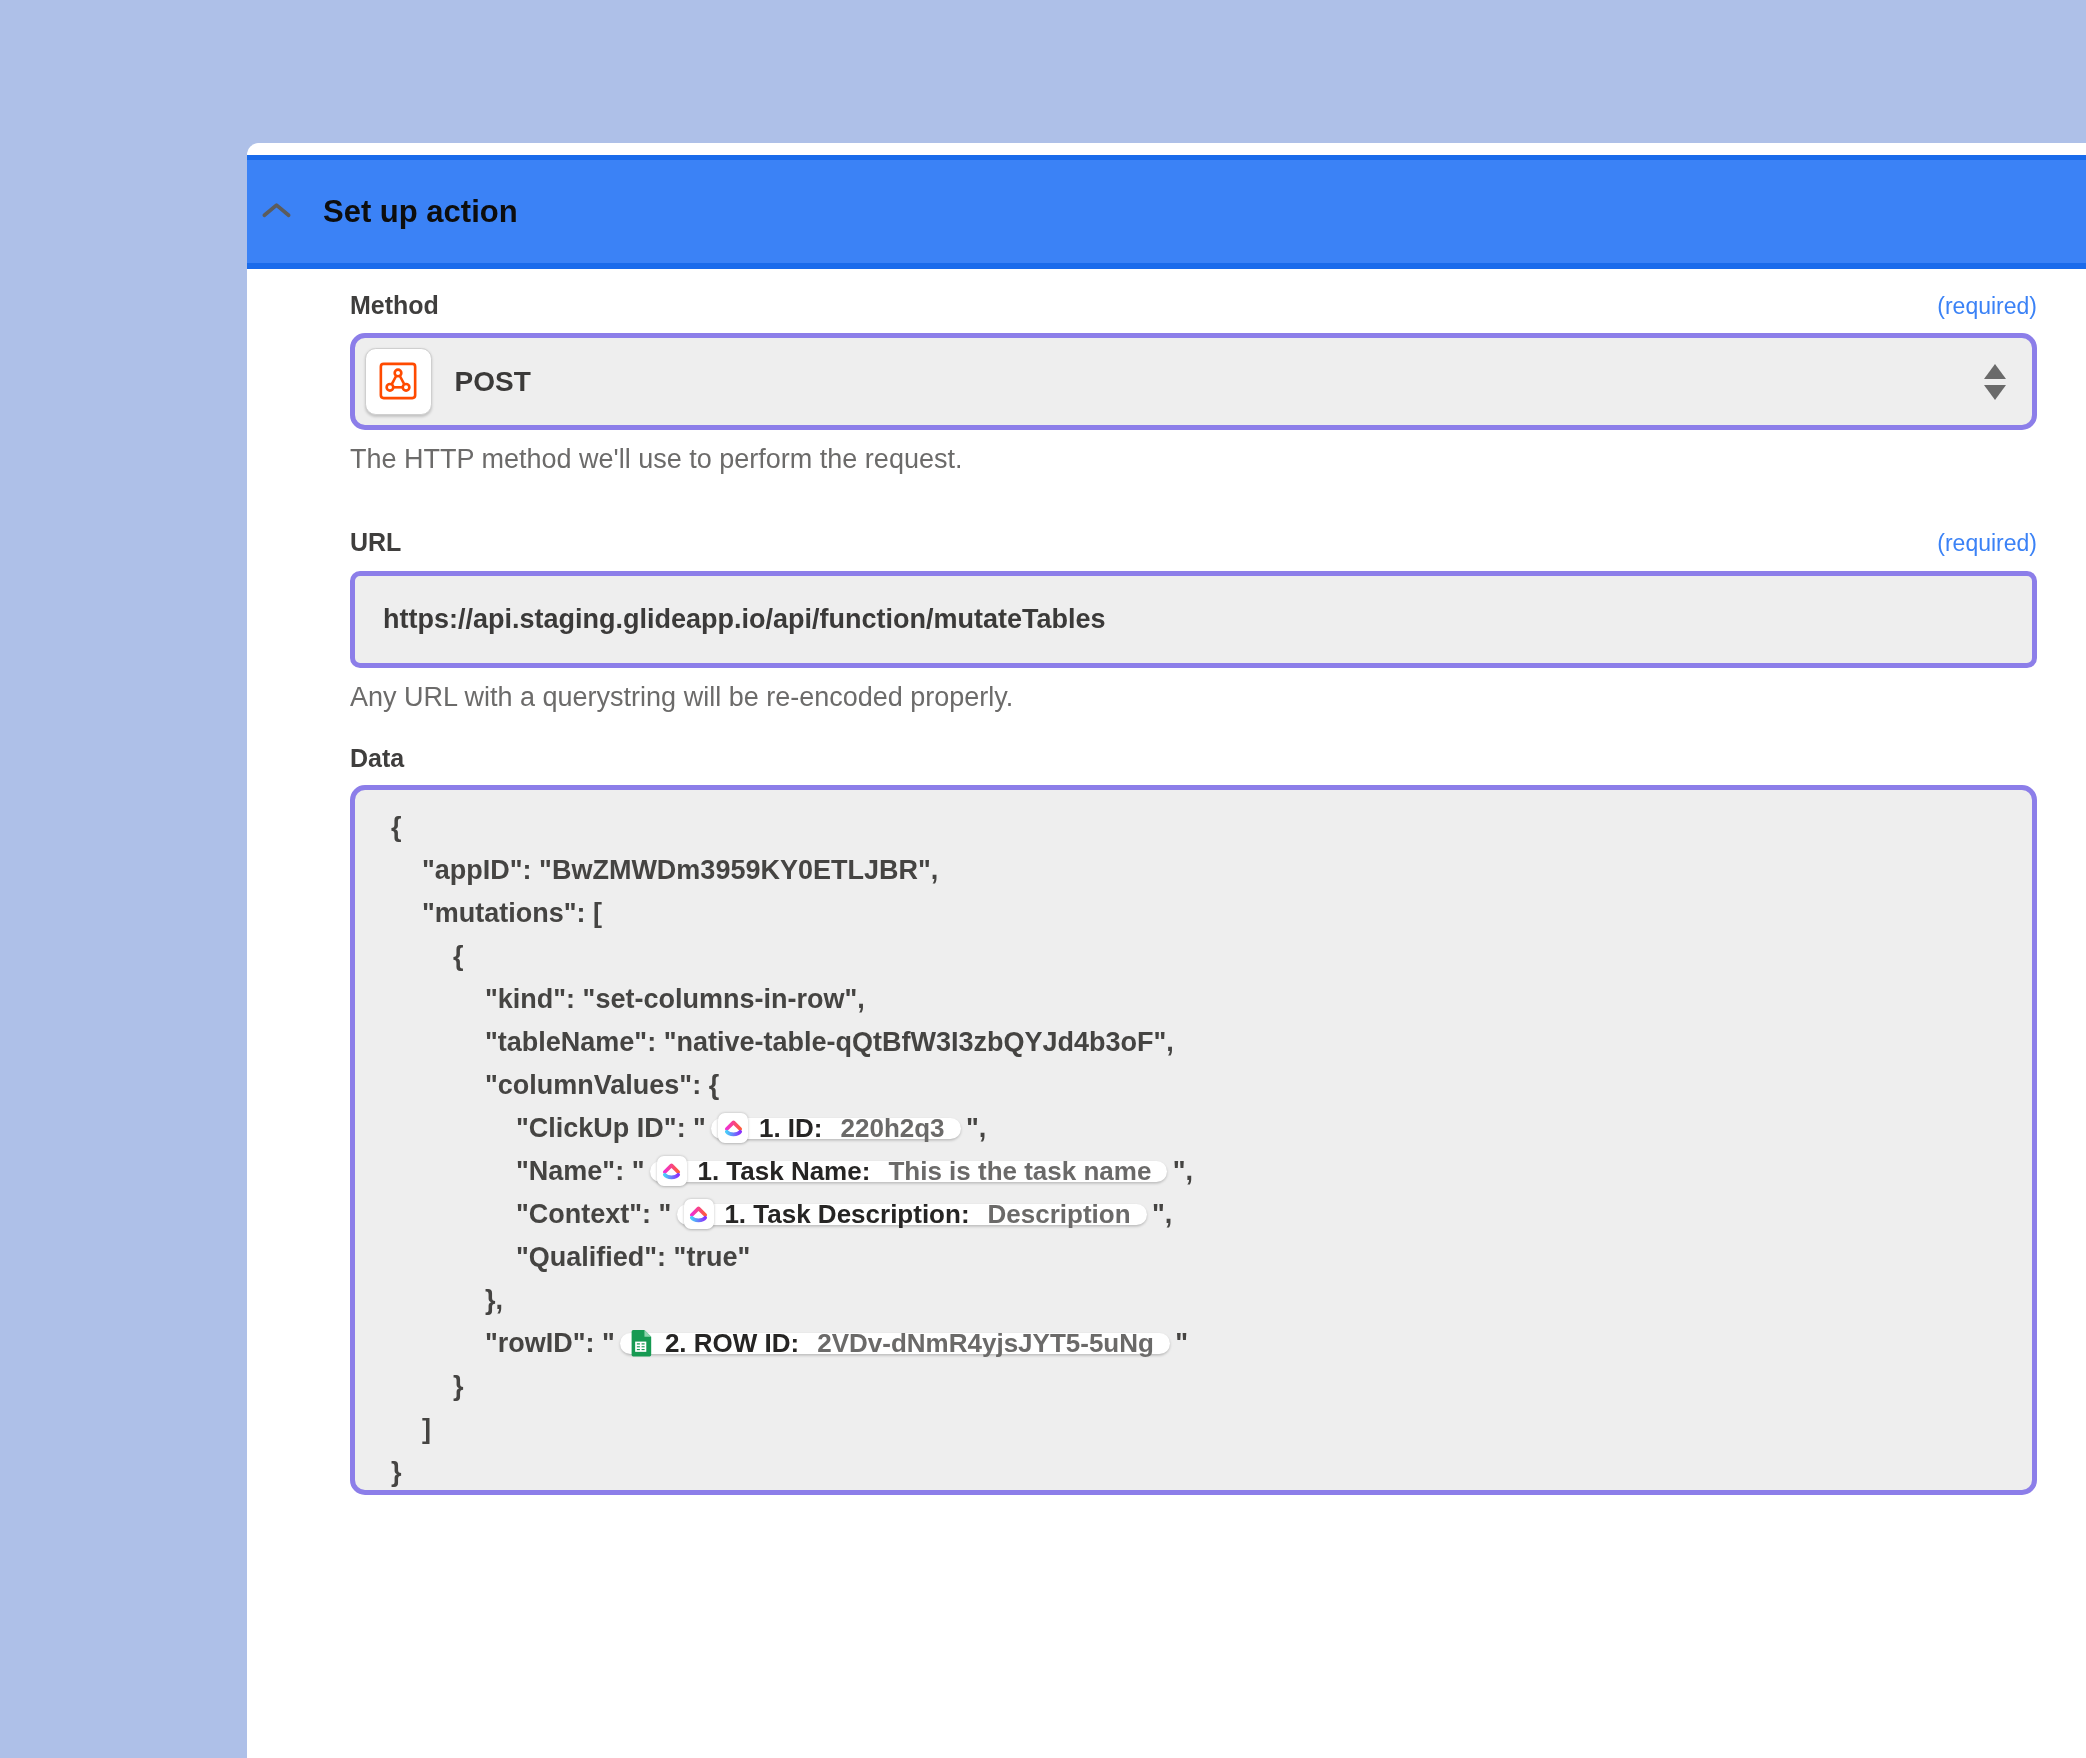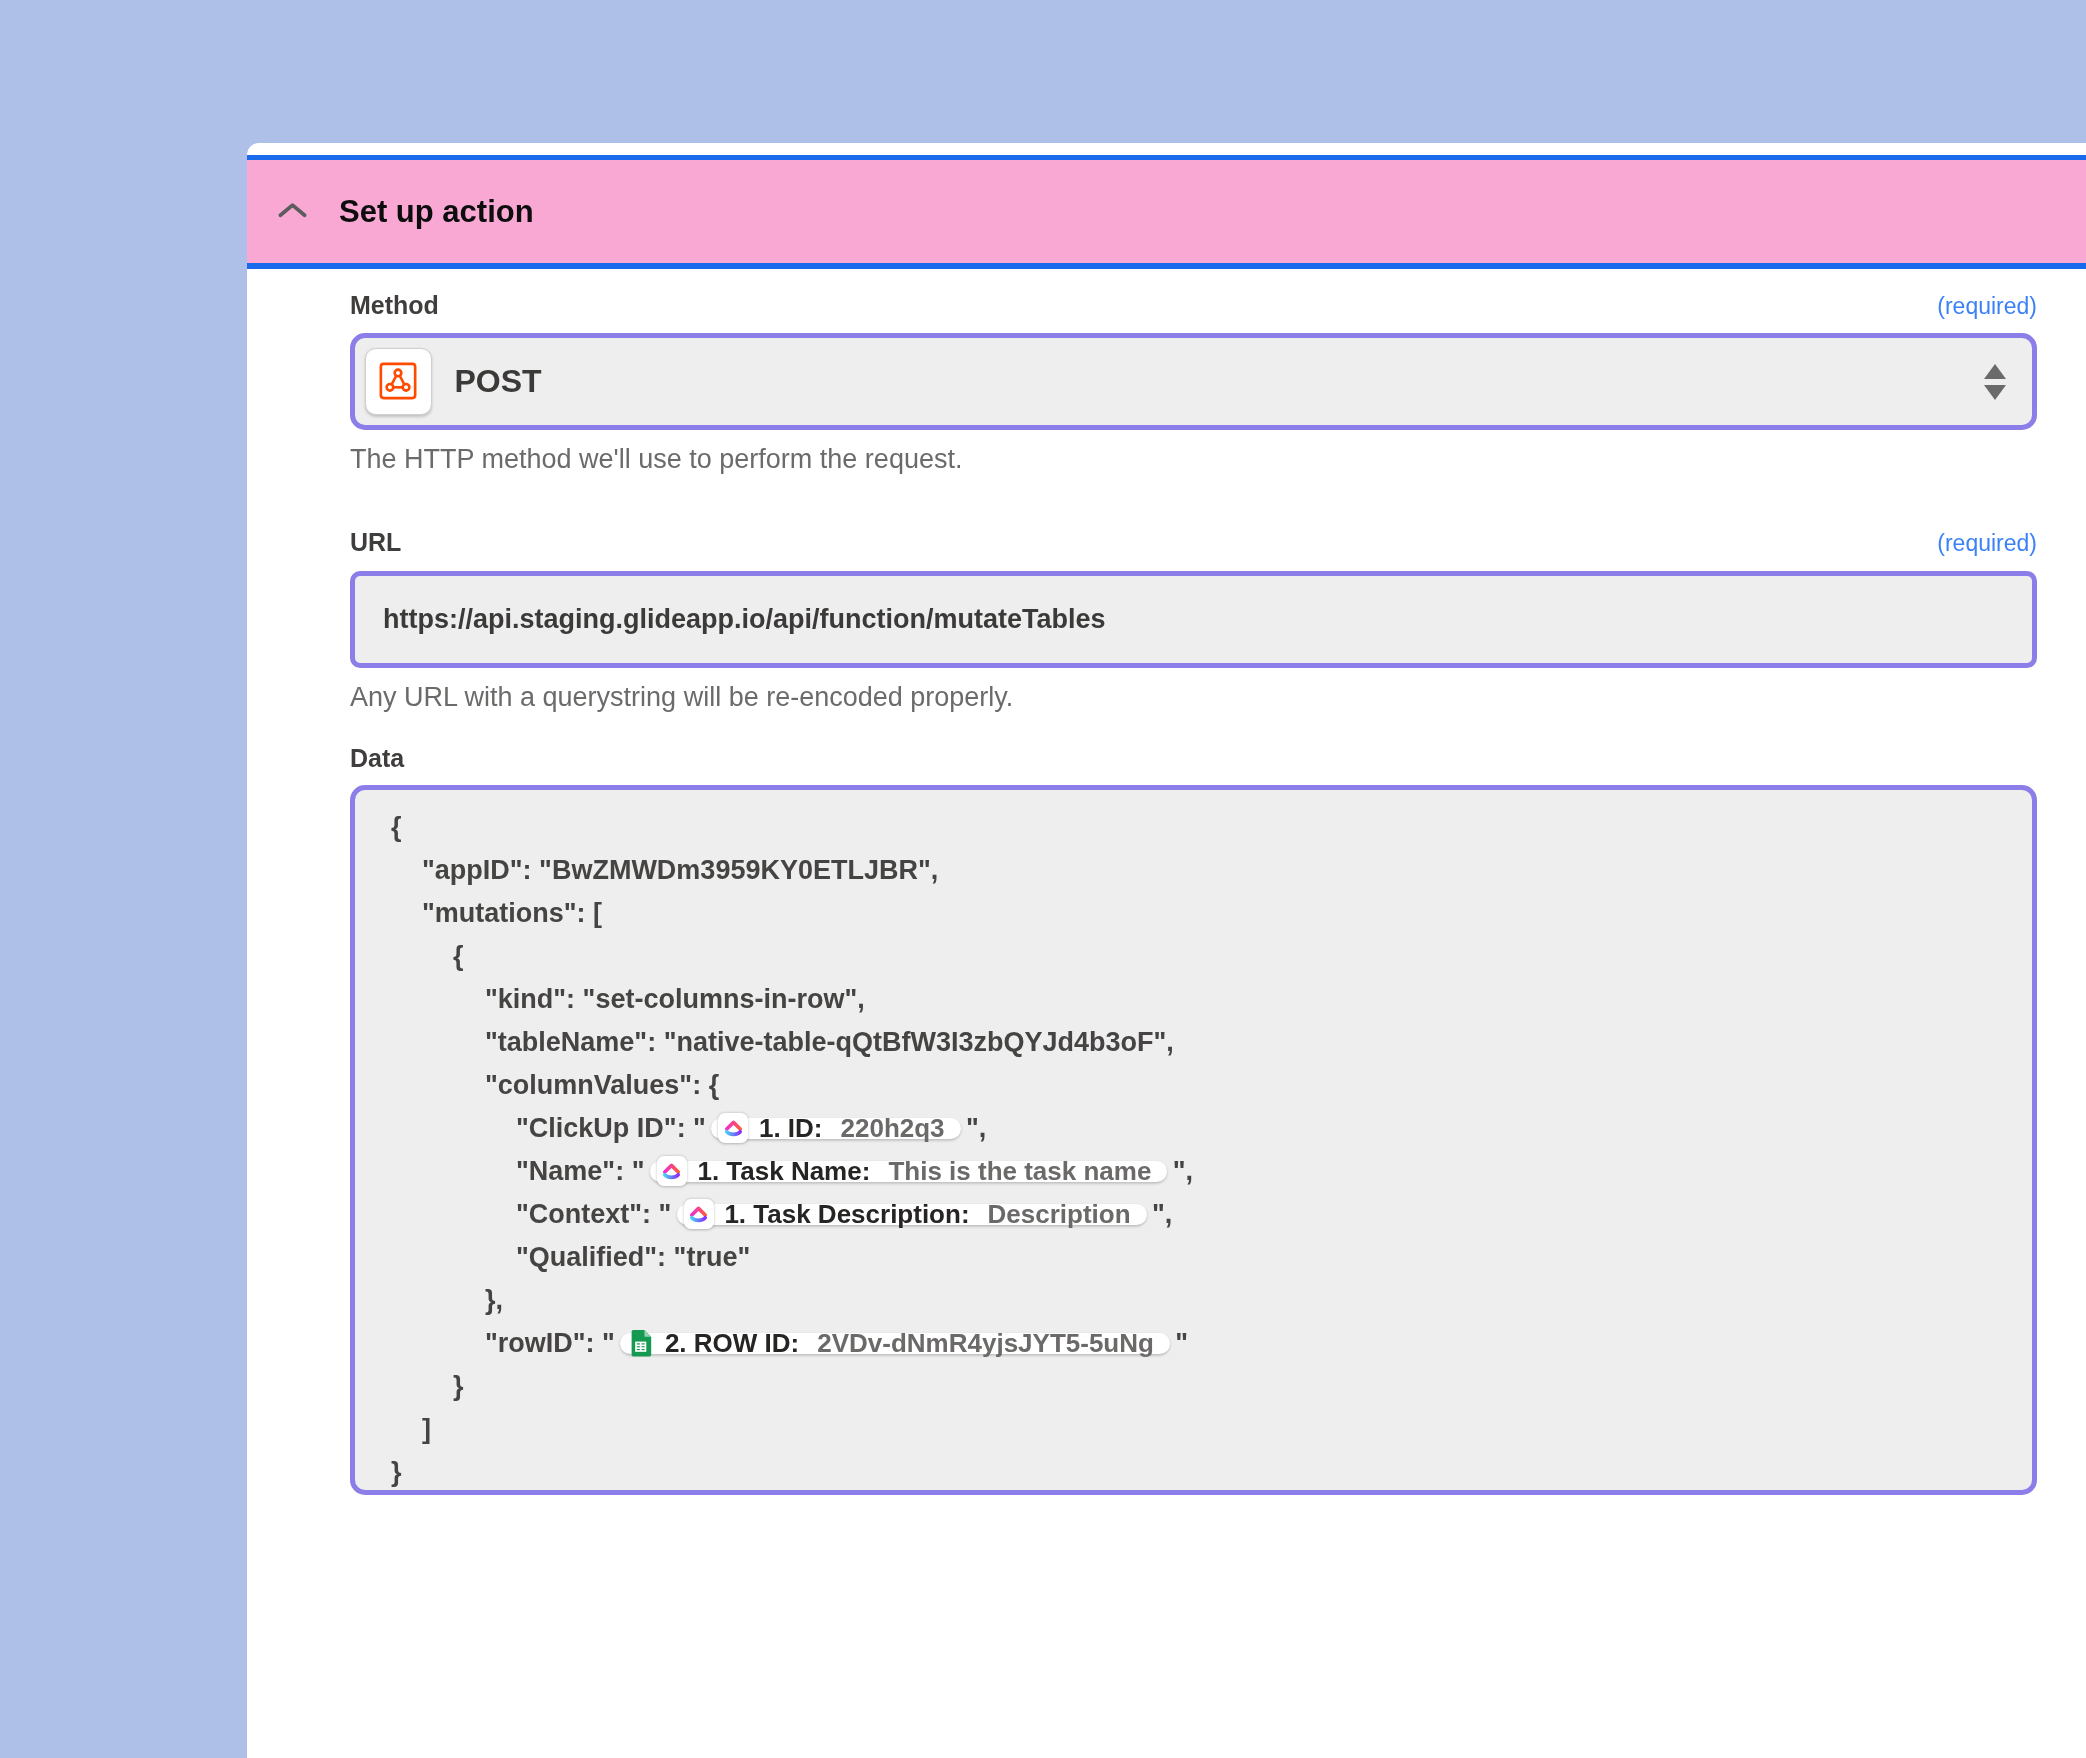--- a/index.html
+++ b/index.html
@@ -10,21 +10,21 @@
     -webkit-font-smoothing:antialiased;
   }
   .panel{
     position:absolute;left:247px;top:143px;right:0;bottom:0;
     background:#ffffff;border-top-left-radius:15px;
   }
   .top-strip{height:12px;border-top-left-radius:15px;background:#fff;}
   .blue-line{height:5.4px;background:#1a6beb;}
   .section-header{
     height:103px;display:flex;align-items:center;gap:31px;
-    padding-left:30px;background:#f9a8d4;
+    padding-left:14px;background:#3b82f6;
   }
   .collapse-btn{display:flex;align-items:center;justify-content:center;cursor:pointer;background:none;border:none;padding:0;}
   .section-title{font-size:31px;font-weight:700;color:#0d0d0d;}
   .content{padding:20px 50px 0 103px;}
 
   .label-row{display:flex;justify-content:space-between;align-items:flex-end;height:31px;}
   .field-label{font-size:25px;font-weight:700;color:#3f3e3d;}
   .required-hint{font-size:23px;color:#3b82f6;font-weight:400;}
 
   .select-box{
@@ -32,21 +32,21 @@
     border:5.4px solid #8c7ee9;border-radius:15px;background:#eeeeee;
     display:flex;align-items:center;position:relative;padding-left:9.5px;
   }
   .select-box.unfocused{border:none;height:81px;margin-top:8px;border-radius:13.5px;}
   .app-badge{
     width:65px;height:65px;background:#fff;border:1.4px solid #cfcfcf;border-radius:10.8px;
     box-shadow:0 1.4px 2.7px rgba(0,0,0,0.18);
     display:flex;align-items:center;justify-content:center;flex:0 0 auto;
   }
   .select-box.unfocused .app-badge{width:62px;height:62px;}
-  .select-value{margin-left:23px;font-size:32px;font-weight:700;color:#3b3a39;}
+  .select-value{margin-left:23px;font-size:28px;font-weight:700;color:#3b3a39;}
   .select-placeholder{margin-left:23px;font-size:28px;font-weight:600;color:#8f8e8d;}
   .select-arrows{
     position:absolute;right:26px;top:50%;transform:translateY(-50%);
     display:flex;flex-direction:column;gap:6px;align-items:center;
   }
   .tri-up{width:0;height:0;border-left:11.5px solid transparent;border-right:11.5px solid transparent;border-bottom:15px solid #6a6a6a;}
   .tri-down{width:0;height:0;border-left:11.5px solid transparent;border-right:11.5px solid transparent;border-top:15px solid #6a6a6a;}
 
   .text-input{
     margin-top:13.5px;height:97px;box-sizing:border-box;

